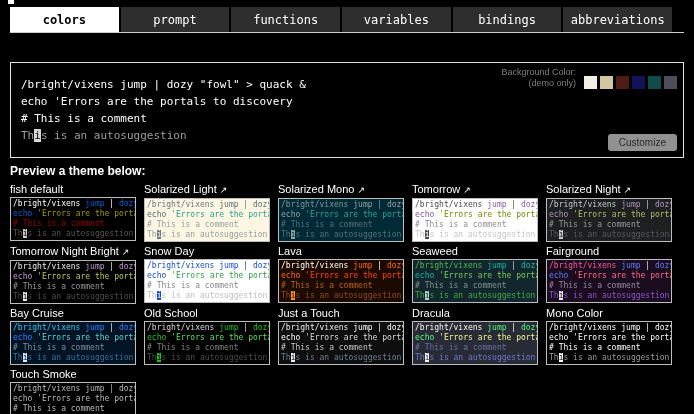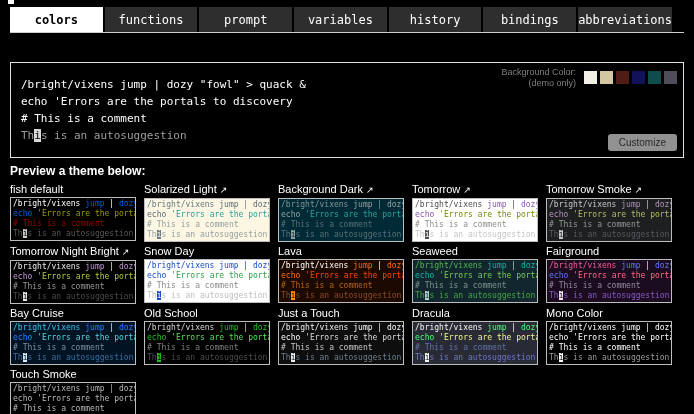--- a/index.html
+++ b/index.html
@@ -14,21 +14,21 @@
        padding:6px 0 5px 0;font:12px "DejaVu Sans Mono",monospace;cursor:pointer;}
   .tab:last-child{margin-right:12px;}
   .tab.active{background:#ffffff;color:#000;font-weight:bold;}
 
   
   .terminal{position:absolute;left:10px;top:62px;width:672px;height:94px;
             border:1px solid #e2e2e2;}
   .sample{padding:13px 0 0 10px;font:11px/17px "DejaVu Sans Mono",monospace;
           white-space:nowrap;}
   .tline span{white-space:pre;}
-  .bgctl{position:absolute;top:2px;right:6px;display:flex;align-items:center;}
+  .bgctl{position:absolute;top:2px;right:6px;display:flex;align-items:flex-end;}
   .bgl{text-align:right;color:#7f7f7f;font-size:9px;line-height:11px;margin-right:5px;margin-top:2px;}
   .swrow{display:flex;}
   .swatch{width:13px;height:13px;margin-left:3px;cursor:pointer;}
   .customize{position:absolute;right:6px;bottom:6px;background:#919191;color:#2a2a2a;
              border:none;border-radius:3px;font:10px "Liberation Sans",sans-serif;
              padding:3px 11px;cursor:pointer;}
 
   
   .heading{position:absolute;left:10px;top:164px;margin:0;color:#fff;
            font-size:12px;font-weight:bold;}
@@ -45,24 +45,23 @@
            overflow:hidden;cursor:pointer;}
 </style>
 </head>
 <body>
 
 <div class="app">
   <div class="corner-dot"></div>
 
   <nav class="tabbar">
       <div class="tab active"><span>colors</span></div>
+      <div class="tab"><span>prompt</span></div>
       <div class="tab"><span>functions</span></div>
-      <div class="tab"><span>prompt</span></div>
       <div class="tab"><span>variables</span></div>
-      <div class="tab"><span>history</span></div>
       <div class="tab"><span>bindings</span></div>
       <div class="tab"><span>abbreviations</span></div>
     </nav>
 
   <section class="terminal" style="background: rgb(0, 0, 0);">
     <div class="sample">
         <div class="tline"><span style="color: rgb(255, 255, 255);">/bright/vixens</span><span style="color: rgb(255, 255, 255);"> </span><span style="color: rgb(255, 255, 255);">jump</span><span style="color: rgb(255, 255, 255);"> | </span><span style="color: rgb(255, 255, 255);">dozy</span><span style="color: rgb(255, 255, 255);"> </span><span style="color: rgb(255, 255, 255);">"fowl"</span><span style="color: rgb(255, 255, 255);"> </span><span style="color: rgb(255, 255, 255);">&gt;</span><span style="color: rgb(255, 255, 255);"> </span><span style="color: rgb(255, 255, 255);">quack</span><span style="color: rgb(255, 255, 255);"> </span><span style="color: rgb(255, 255, 255);">&amp;</span></div>
         <div class="tline"><span style="color: rgb(255, 255, 255);">echo</span><span style="color: rgb(255, 255, 255);"> </span><span style="color: rgb(255, 255, 255);">'Errors are the portals to discovery</span></div>
         <div class="tline"><span style="color: rgb(255, 255, 255);"># This is a comment</span></div>
         <div class="tline"><span style="color: rgb(158, 158, 158);">Th</span><span style="background: rgb(217, 217, 217); color: rgb(0, 0, 0);">i</span><span style="color: rgb(158, 158, 158);">s is an autosuggestion</span></div>
@@ -99,39 +98,39 @@
       <div class="card">
     <div class="cardtitle"><span>Solarized Light</span><span class="ext">↗</span></div>
     <div class="cardbox" style="background: rgb(253, 246, 227);">
           <div class="tline"><span style="color: rgb(101, 123, 131);">/bright/vixens</span><span style="color: rgb(101, 123, 131);"> </span><span style="color: rgb(88, 110, 117);">jump</span><span style="color: rgb(101, 123, 131);"> | </span><span style="color: rgb(88, 110, 117);">dozy</span></div>
           <div class="tline"><span style="color: rgb(88, 110, 117);">echo</span><span style="color: rgb(101, 123, 131);"> </span><span style="color: rgb(42, 161, 152);">'Errors are the portals to discovery</span></div>
           <div class="tline"><span style="color: rgb(147, 161, 161);"># This is a comment</span></div>
           <div class="tline"><span style="color: rgb(147, 161, 161);">Th</span><span style="background: rgb(101, 123, 131); color: rgb(253, 246, 227);">i</span><span style="color: rgb(147, 161, 161);">s is an autosuggestion</span></div>
         </div>
   </div>
       <div class="card">
-    <div class="cardtitle"><span>Background Dark</span><span class="ext">↗</span></div>
+    <div class="cardtitle"><span>Solarized Mono</span><span class="ext">↗</span></div>
     <div class="cardbox" style="background: rgb(0, 43, 54);">
           <div class="tline"><span style="color: rgb(131, 148, 150);">/bright/vixens</span><span style="color: rgb(131, 148, 150);"> </span><span style="color: rgb(147, 161, 161);">jump</span><span style="color: rgb(131, 148, 150);"> | </span><span style="color: rgb(147, 161, 161);">dozy</span></div>
           <div class="tline"><span style="color: rgb(147, 161, 161);">echo</span><span style="color: rgb(131, 148, 150);"> </span><span style="color: rgb(42, 161, 152);">'Errors are the portals to discovery</span></div>
           <div class="tline"><span style="color: rgb(88, 110, 117);"># This is a comment</span></div>
           <div class="tline"><span style="color: rgb(88, 110, 117);">Th</span><span style="background: rgb(147, 161, 161); color: rgb(0, 43, 54);">i</span><span style="color: rgb(88, 110, 117);">s is an autosuggestion</span></div>
         </div>
   </div>
       <div class="card">
     <div class="cardtitle"><span>Tomorrow</span><span class="ext">↗</span></div>
     <div class="cardbox" style="background: rgb(255, 255, 255);">
           <div class="tline"><span style="color: rgb(77, 77, 76);">/bright/vixens</span><span style="color: rgb(77, 77, 76);"> </span><span style="color: rgb(137, 89, 168);">jump</span><span style="color: rgb(77, 77, 76);"> | </span><span style="color: rgb(137, 89, 168);">dozy</span></div>
           <div class="tline"><span style="color: rgb(137, 89, 168);">echo</span><span style="color: rgb(77, 77, 76);"> </span><span style="color: rgb(113, 140, 0);">'Errors are the portals to discovery</span></div>
           <div class="tline"><span style="color: rgb(142, 144, 140);"># This is a comment</span></div>
           <div class="tline"><span style="color: rgb(198, 198, 198);">Th</span><span style="background: rgb(77, 77, 76); color: rgb(255, 255, 255);">i</span><span style="color: rgb(198, 198, 198);">s is an autosuggestion</span></div>
         </div>
   </div>
       <div class="card">
-    <div class="cardtitle"><span>Tomorrow Smoke</span><span class="ext">↗</span></div>
+    <div class="cardtitle"><span>Solarized Night</span><span class="ext">↗</span></div>
     <div class="cardbox" style="background: rgb(29, 31, 33);">
           <div class="tline"><span style="color: rgb(197, 200, 198);">/bright/vixens</span><span style="color: rgb(197, 200, 198);"> </span><span style="color: rgb(178, 148, 187);">jump</span><span style="color: rgb(197, 200, 198);"> | </span><span style="color: rgb(178, 148, 187);">dozy</span></div>
           <div class="tline"><span style="color: rgb(178, 148, 187);">echo</span><span style="color: rgb(197, 200, 198);"> </span><span style="color: rgb(181, 189, 104);">'Errors are the portals to discovery</span></div>
           <div class="tline"><span style="color: rgb(150, 152, 150);"># This is a comment</span></div>
           <div class="tline"><span style="color: rgb(85, 90, 96);">Th</span><span style="background: rgb(197, 200, 198); color: rgb(29, 31, 33);">i</span><span style="color: rgb(85, 90, 96);">s is an autosuggestion</span></div>
         </div>
   </div>
       <div class="card">
     <div class="cardtitle"><span>Tomorrow Night Bright</span><span class="ext">↗</span></div>
     <div class="cardbox" style="background: rgb(0, 0, 0);">

